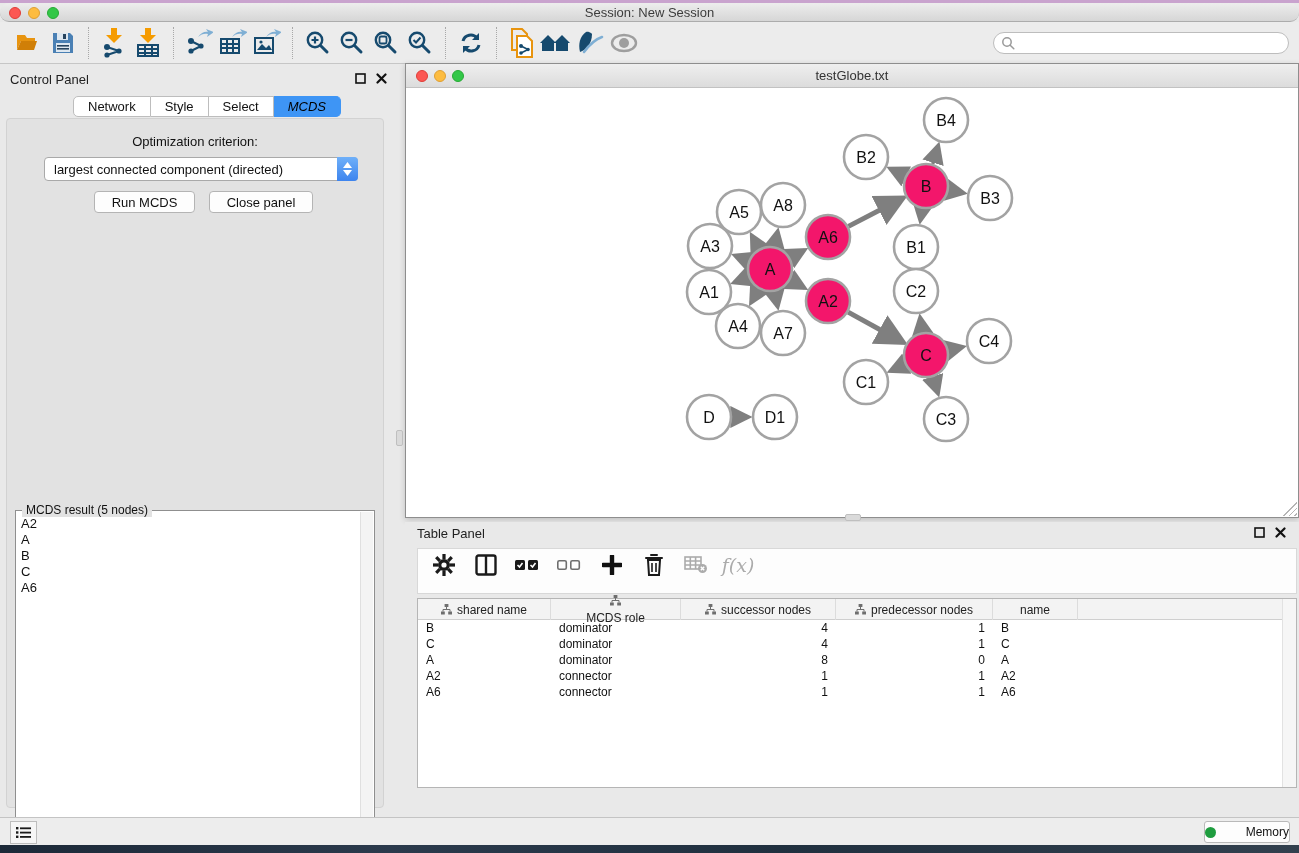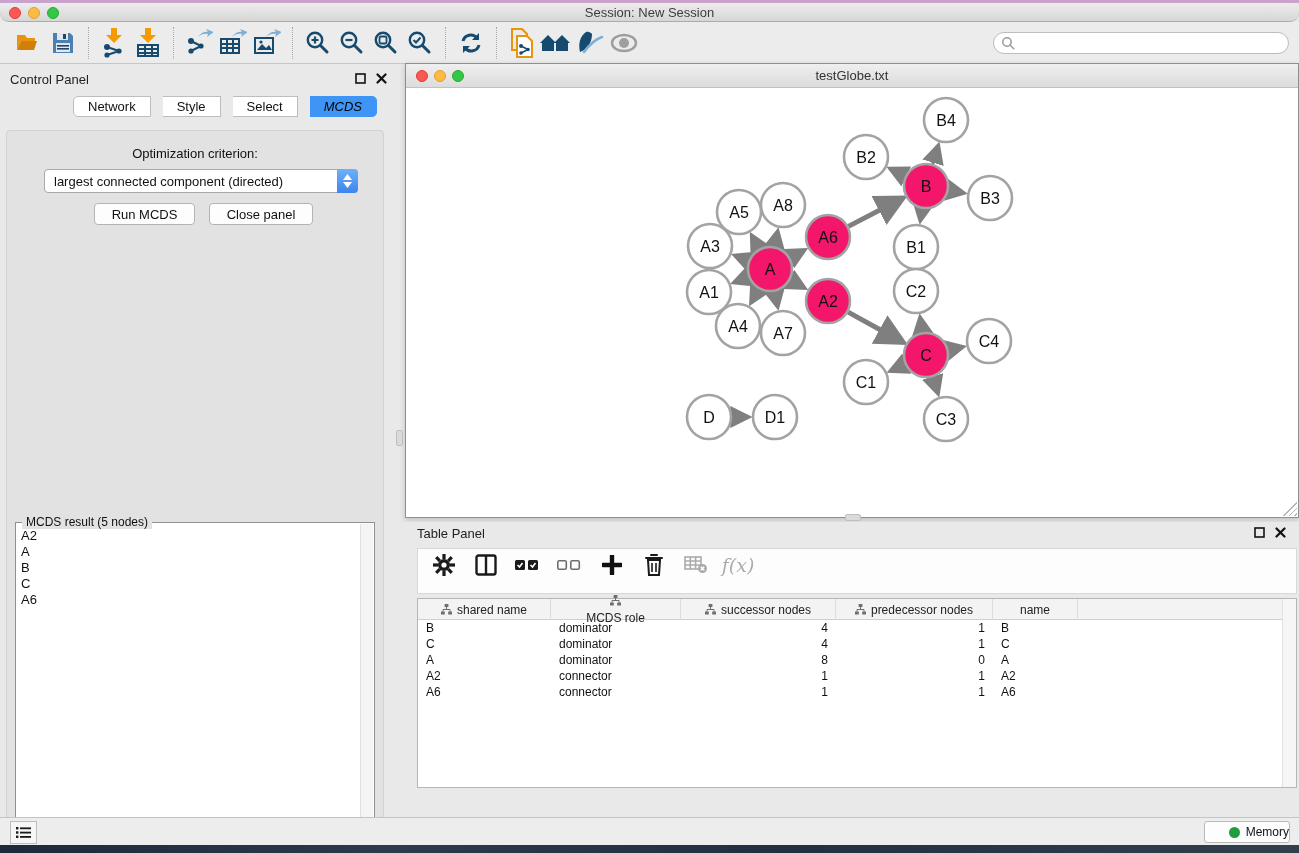--- a/index.html
+++ b/index.html
@@ -24,28 +24,28 @@
     background:#fff; border:1px solid #BDBDBD; border-radius:11px;
     display:flex; align-items:center; padding-left:7px; }
   #toolbar-search input { border:none; outline:none; flex:1; height:18px; font-size:12px;
     background:transparent; font-family:"Liberation Sans", sans-serif; }
 
   
   #control-panel { left:0; top:64px; width:390px; height:753px; background:#E9E9E9;padding-left:24px; }
   #cp-title { position:absolute; left:10px; top:8px; font-size:13px; color:#222; }
   .panel-btns { position:absolute; top:9px; display:flex; gap:10px; }
   .panel-btns svg { display:block; }
-  #cp-tabs { position:absolute; left:73px; top:32px; height:28px; display:flex;gap:12px; }
+  #cp-tabs { position:absolute; left:73px; top:32px; height:28px; display:flex; }
   .seg-tab { height:21px; padding:0 14px; font-size:13px; line-height:20px; background:#fff;
     border:1px solid #BDBDBD; border-left:none; color:#111; cursor:default; }
   .seg-tab:first-child { border-left:1px solid #BDBDBD; border-radius:5px 0 0 5px; }
   .seg-tab:last-child { border-radius:0 5px 5px 0; }
   .seg-tab.active { background:#3E95F5; border-color:#3E95F5; color:#000000;font-style:italic; }
   #cp-body { position:absolute; left:6px; top:54px; width:378px; height:690px;
-    background:#E2E2E2; border:1px solid #D2D2D2; border-radius:4px;margin-top:12px; }
+    background:#E2E2E2; border:1px solid #D2D2D2; border-radius:4px; }
   #opt-label { position:absolute; left:0; width:100%; top:15px; text-align:center;
     font-size:13px; color:#111; }
   #criterion-select { position:absolute; left:37px; top:38px; width:314px; height:24px;
     background:#fff; border:1px solid #A9A9A9; border-radius:4px; display:flex; align-items:center; }
   #criterion-select .val { flex:1; font-size:13px; padding-left:9px; color:#111;
     white-space:nowrap; overflow:hidden; }
   #criterion-select .stepper { width:21px; height:24px; margin-right:-1px;
     background:linear-gradient(#6FB0F9,#3D84EE); border-radius:0 4px 4px 0;
     display:flex; flex-direction:column; align-items:center; justify-content:center; gap:2px; }
   .cp-btn { position:absolute; top:72px; height:22px; background:#FDFDFD;
@@ -103,21 +103,21 @@
     border-left:1px solid #E2E2E2; }
   #tp-tabs { position:absolute; left:266px; top:269px; height:22px; display:flex; }
 
   
   #statusbar { left:0; top:817px; width:1299px; height:28px; background:#EDEDED;
     border-top:1px solid #C4C4C4; }
   #list-btn { position:absolute; left:10px; top:3px; width:27px; height:23px; background:#F6F6F6;
     border:1px solid #BDBDBD; display:flex; align-items:center; justify-content:center; }
   #memory-btn { position:absolute; right:9px; top:3px; width:86px; height:22px; background:#FDFDFD;
     border:1px solid #B9B9B9; border-radius:3px; display:flex; align-items:center;
-    justify-content:flex-end; gap:6px; font-size:12px; color:#111; }
+    justify-content:space-between; gap:6px; font-size:12px; color:#111; }
   #memory-dot { width:11px; height:11px; border-radius:50%; background:#1F9D3F; }
   #desktop-bottom { left:0; top:845px; width:1299px; height:8px;
     background:linear-gradient(90deg,#1C2938,#2B3A4C 30%,#20303F 60%,#32404E); }
 </style>
 </head>
 <body>
 
 <div class="abs" id="desktop-top"></div>
 <div class="abs" id="titlebar">
   <div class="light" style="left:9px;background:#FC5753;border:1px solid #DF3E38;"></div>

